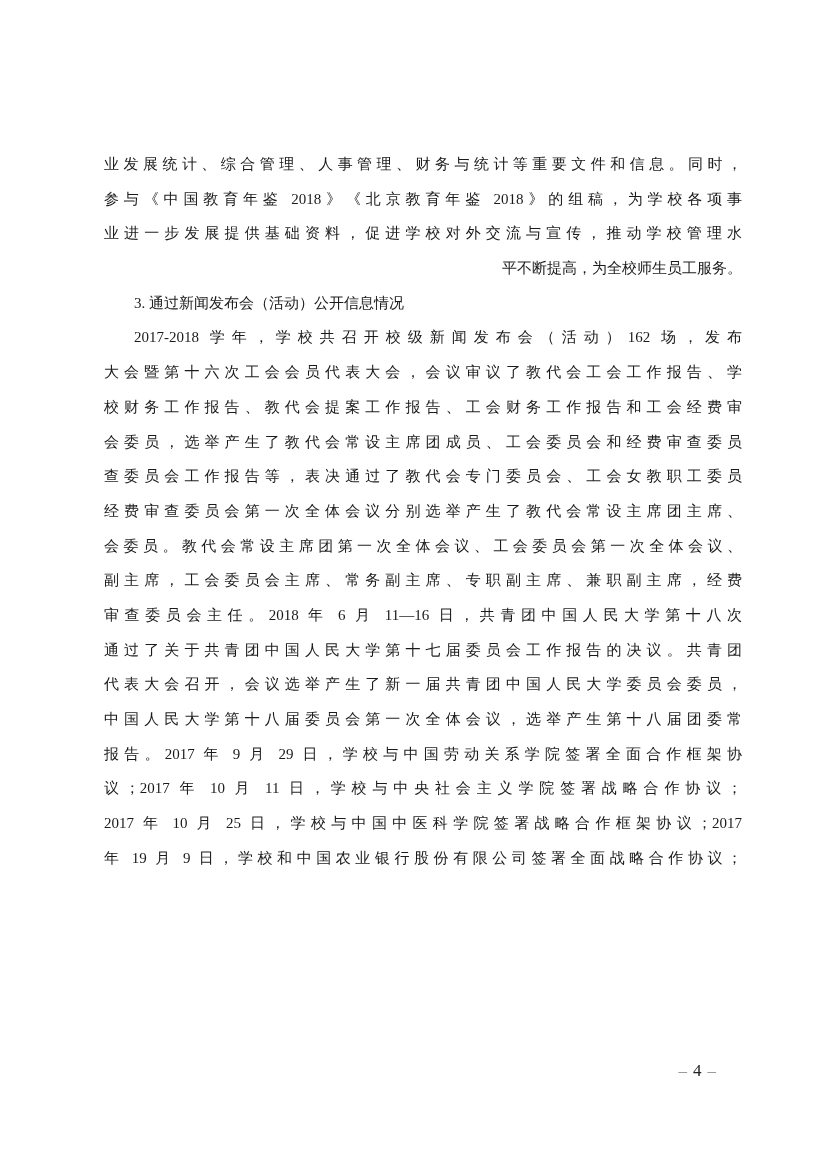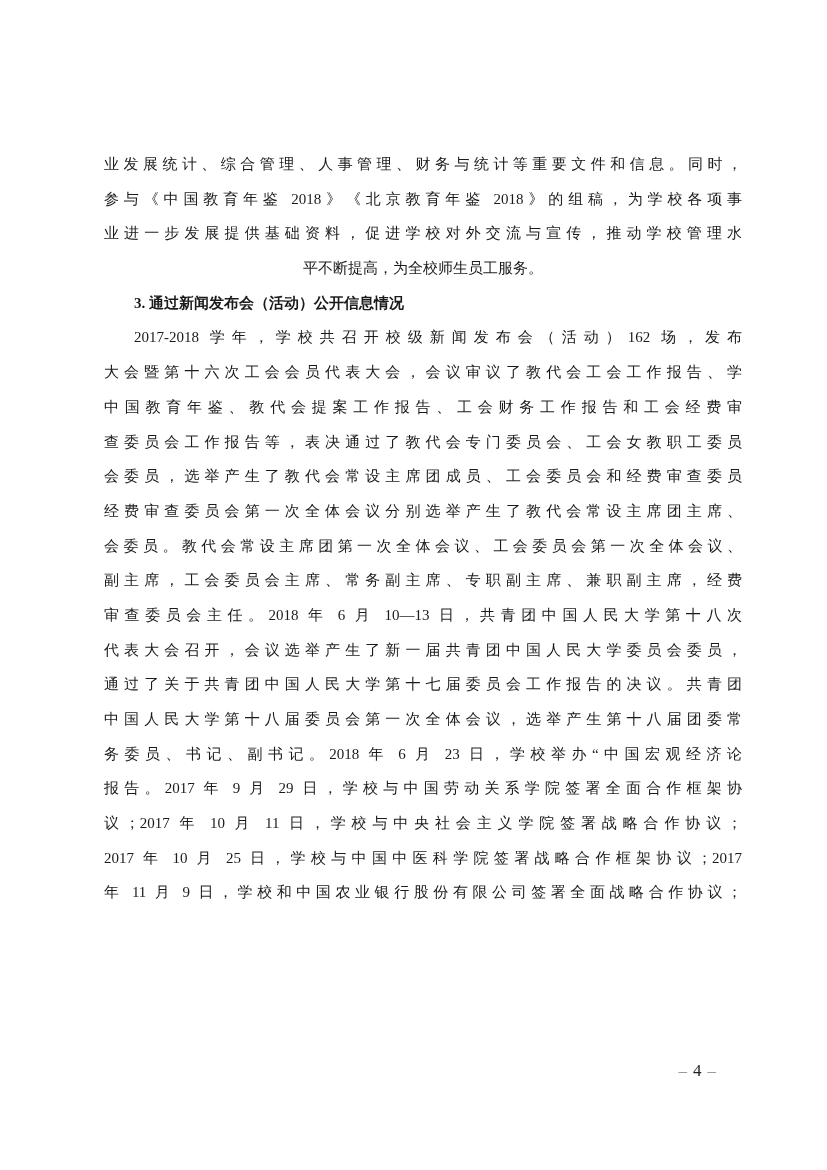--- a/index.html
+++ b/index.html
@@ -28,33 +28,32 @@
     height: 34.7px;
     white-space: normal;
   }
   .line.justify {
     text-align: justify;
     text-align-last: justify;
     -moz-text-align-last: justify;
     text-justify: inter-ideograph;
   }
   .line.plain {
-    text-align: center;
+    text-align: right;
   }
   .line.indent-justify {
     text-indent: 2em;
     text-align: justify;
     text-align-last: justify;
     -moz-text-align-last: justify;
     text-justify: inter-ideograph;
   }
   .line.indent-plain {
     text-indent: 2em;
     text-align: left;
-    font-weight: bold;
   }
   .page-footer {
     position: absolute;
     top: 1058px;
     right: 105px;
     font-size: 17px;
     line-height: 26px;
     color: #222222;
     letter-spacing: 0;
   }
@@ -71,32 +70,31 @@
 
 <div class="page">
   <div class="text-block">
       <div class="line justify">业发展统计、综合管理、人事管理、财务与统计等重要文件和信息。同时，</div>
       <div class="line justify">参与《中国教育年鉴 2018》《北京教育年鉴 2018》的组稿，为学校各项事</div>
       <div class="line justify">业进一步发展提供基础资料，促进学校对外交流与宣传，推动学校管理水</div>
       <div class="line plain">平不断提高，为全校师生员工服务。</div>
       <div class="line indent-plain">3. 通过新闻发布会（活动）公开信息情况</div>
       <div class="line indent-justify">2017-2018 学年，学校共召开校级新闻发布会（活动）162 场，发布</div>
       <div class="line justify">大会暨第十六次工会会员代表大会，会议审议了教代会工会工作报告、学</div>
-      <div class="line justify">中国教育年鉴、教代会提案工作报告、工会财务工作报告和工会经费审</div>
+      <div class="line justify">校财务工作报告、教代会提案工作报告、工会财务工作报告和工会经费审</div>
+      <div class="line justify">会委员，选举产生了教代会常设主席团成员、工会委员会和经费审查委员</div>
       <div class="line justify">查委员会工作报告等，表决通过了教代会专门委员会、工会女教职工委员</div>
-      <div class="line justify">会委员，选举产生了教代会常设主席团成员、工会委员会和经费审查委员</div>
       <div class="line justify">经费审查委员会第一次全体会议分别选举产生了教代会常设主席团主席、</div>
       <div class="line justify">会委员。教代会常设主席团第一次全体会议、工会委员会第一次全体会议、</div>
       <div class="line justify">副主席，工会委员会主席、常务副主席、专职副主席、兼职副主席，经费</div>
-      <div class="line justify">审查委员会主任。2018 年 6 月 10—13 日，共青团中国人民大学第十八次</div>
+      <div class="line justify">审查委员会主任。2018 年 6 月 11—16 日，共青团中国人民大学第十八次</div>
+      <div class="line justify">通过了关于共青团中国人民大学第十七届委员会工作报告的决议。共青团</div>
       <div class="line justify">代表大会召开，会议选举产生了新一届共青团中国人民大学委员会委员，</div>
-      <div class="line justify">通过了关于共青团中国人民大学第十七届委员会工作报告的决议。共青团</div>
       <div class="line justify">中国人民大学第十八届委员会第一次全体会议，选举产生第十八届团委常</div>
-      <div class="line justify">务委员、书记、副书记。2018 年 6 月 23 日，学校举办“中国宏观经济论</div>
       <div class="line justify">报告。2017 年 9 月 29 日，学校与中国劳动关系学院签署全面合作框架协</div>
       <div class="line justify">议；2017 年 10 月 11 日，学校与中央社会主义学院签署战略合作协议；</div>
       <div class="line justify">2017 年 10 月 25 日，学校与中国中医科学院签署战略合作框架协议；2017</div>
-      <div class="line justify">年 11 月 9 日，学校和中国农业银行股份有限公司签署全面战略合作协议；</div>
+      <div class="line justify">年 19 月 9 日，学校和中国农业银行股份有限公司签署全面战略合作协议；</div>
     </div>
   <div class="page-footer">
     <span class="dash">–</span><span class="num">4</span><span class="dash">–</span>
   </div>
 </div>
 
 </body></html>

